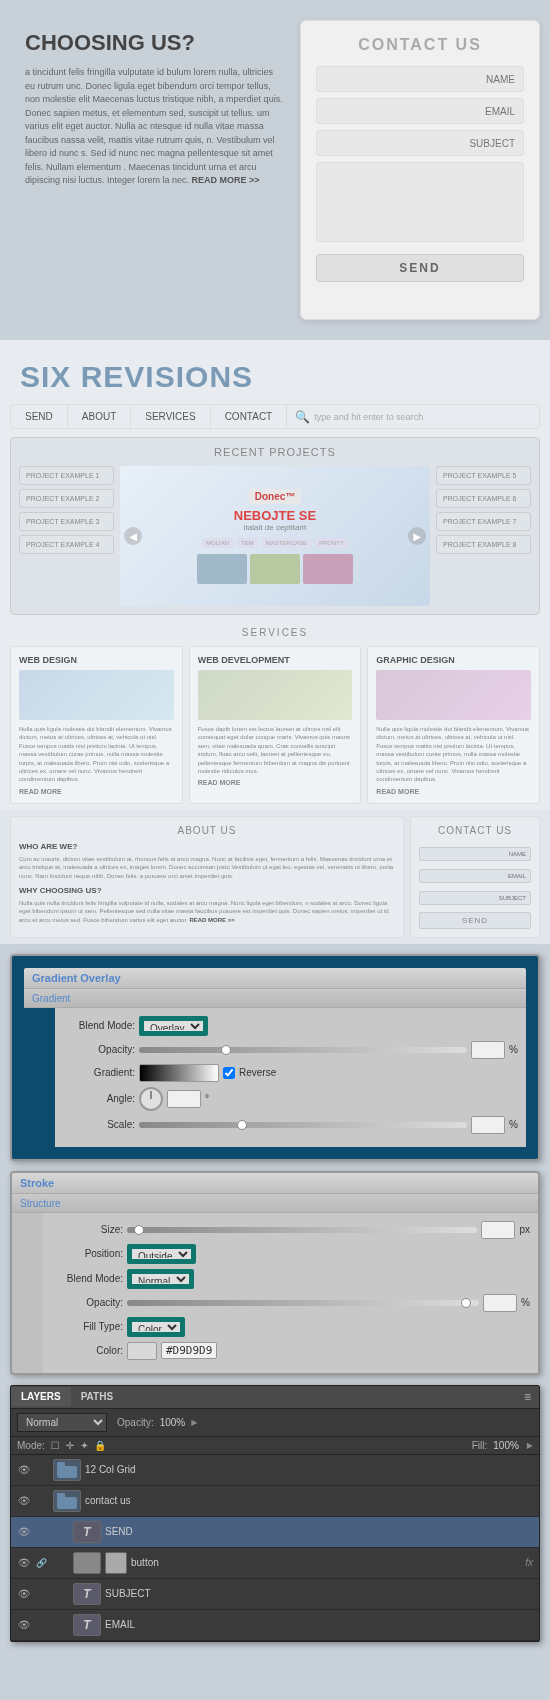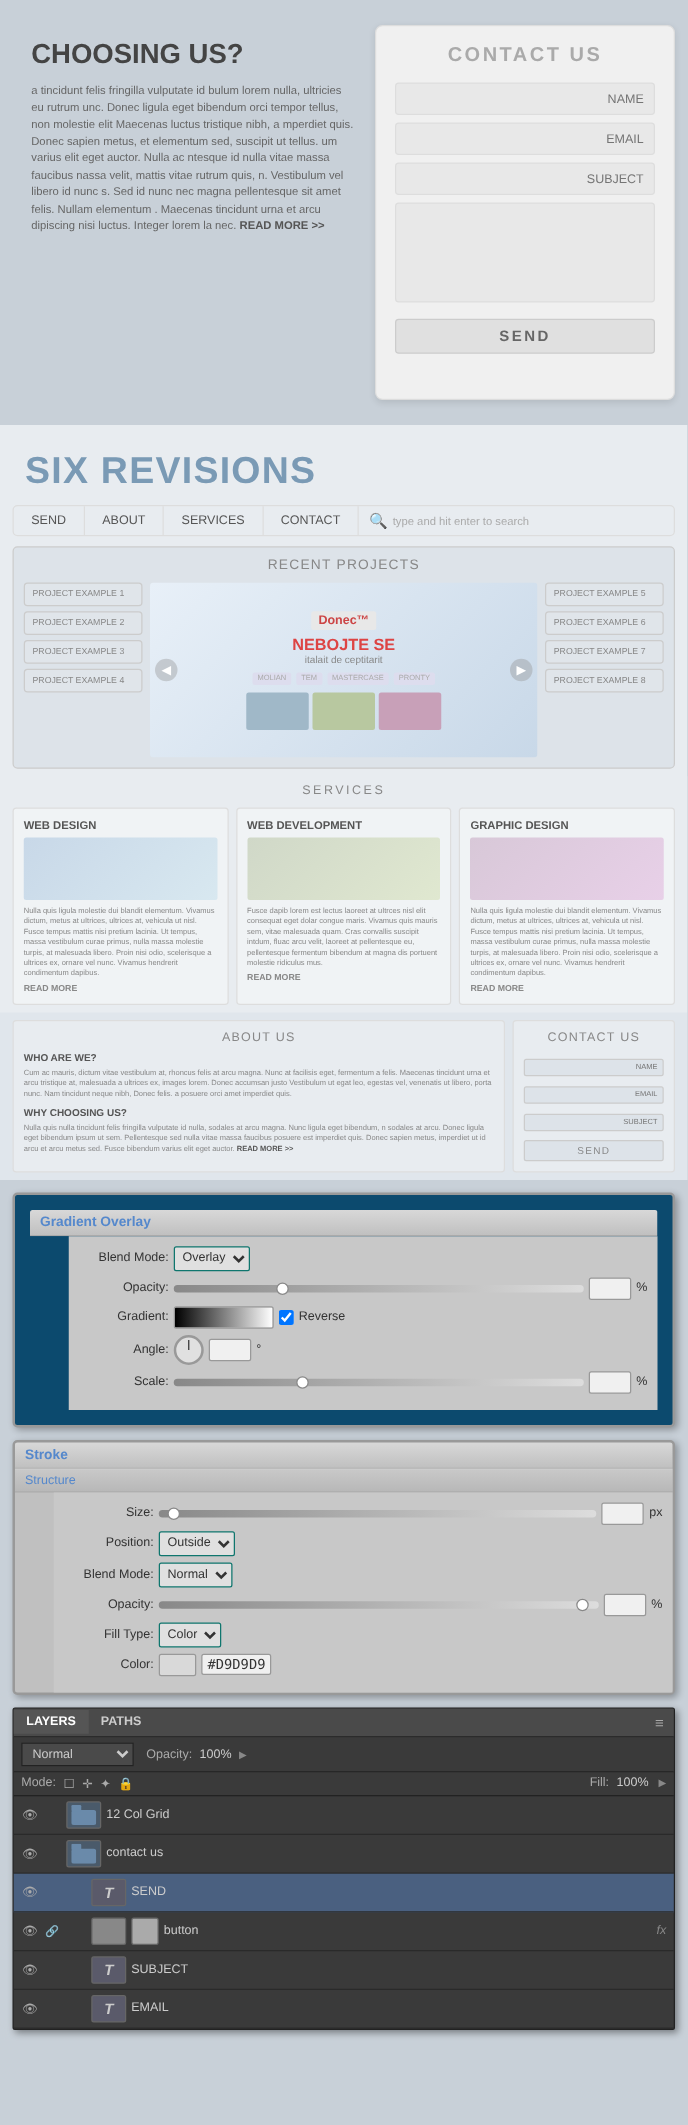--- a/index.html
+++ b/index.html
@@ -458,21 +458,21 @@
     .panel-label {
       width: 72px;
       font-size: 10px;
       color: #333;
       text-align: right;
       flex-shrink: 0;
     }
 
     .panel-select {
       background: #e0e0e0;
-      border: 1px solid #0f766e;
+      border: 5px solid #0f766e;
       border-radius: 2px;
       font-size: 10px;
       padding: 1px 2px;
       color: #333;
       height: 20px;
     }
 
     .panel-slider-track {
       flex: 1;
       height: 6px;
@@ -866,20 +866,23 @@
       <input class="contact-mini-input" type="text" placeholder="SUBJECT" style="">
       <button class="contact-mini-send">SEND</button>
     </div>
   </div>
 </div>
 
 <div class="photoshop-panel">
   <div class="panel-title-bar">
     <span style="color:#5588cc;font-weight:bold;">Gradient Overlay</span>
   </div>
+  <div class="panel-section-header">
+    <span style="color:#5588cc;">Gradient</span>
+  </div>
   <div class="panel-body">
 
     <div class="panel-row">
       <span class="panel-label">Blend Mode:</span>
       <select class="panel-select">
         <option>Overlay</option>
       </select>
     </div>
 
     <div class="panel-row">

